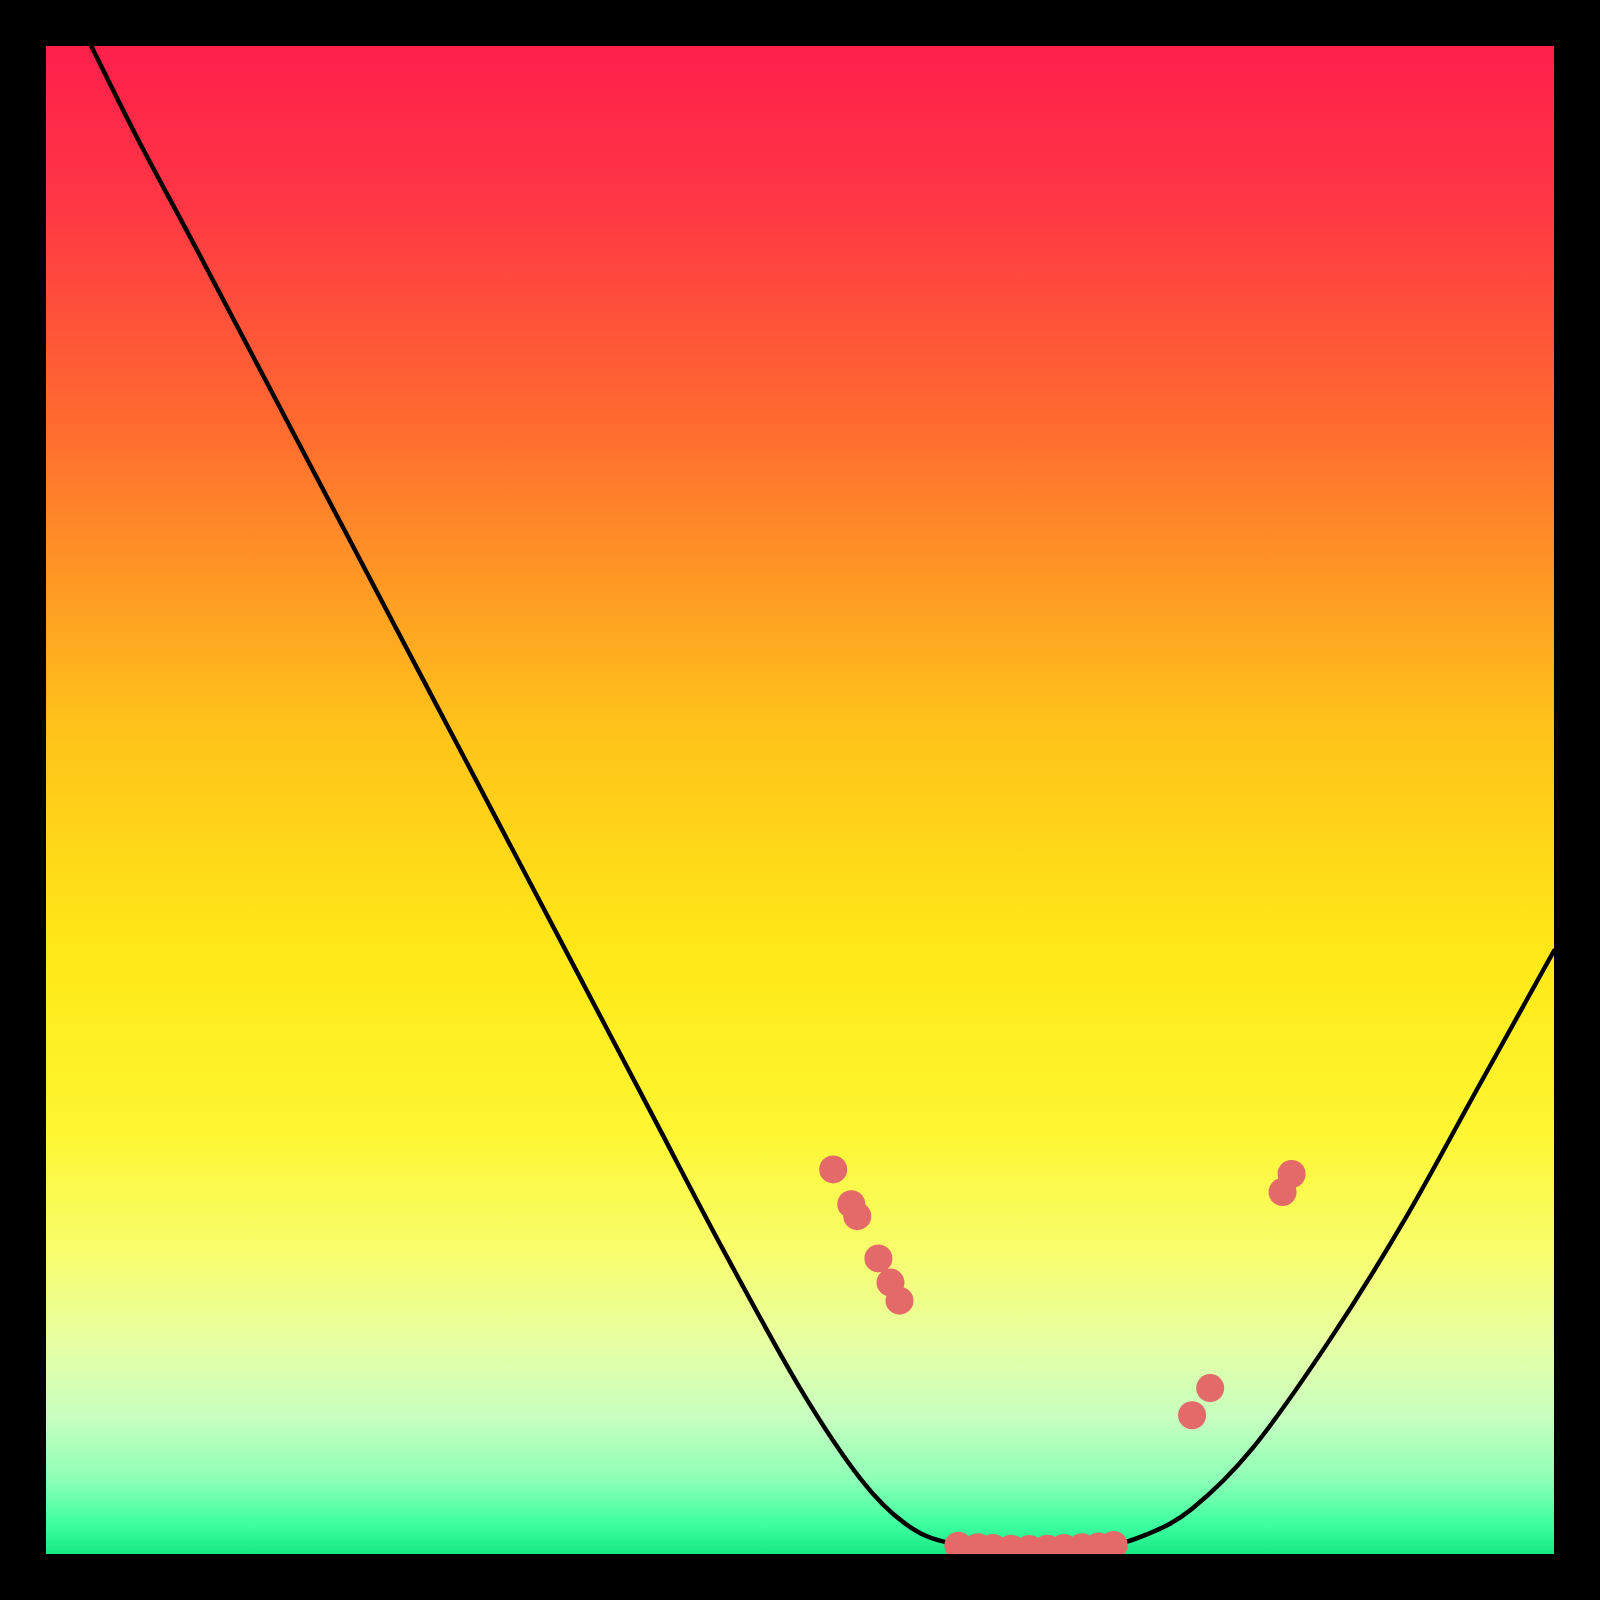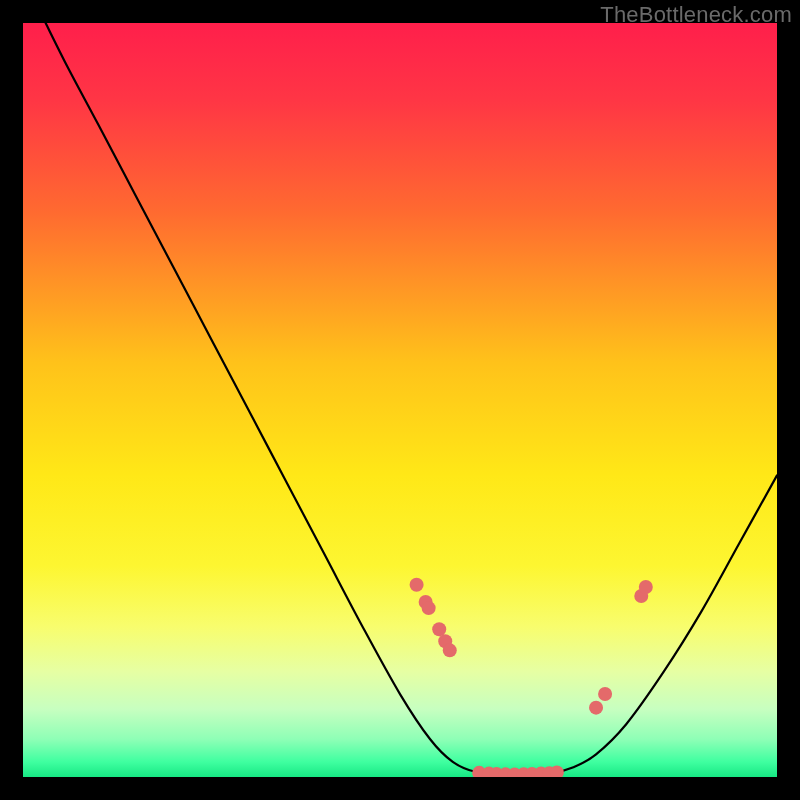--- a/index.html
+++ b/index.html
@@ -34,21 +34,20 @@
     font-size: 22px;
     font-weight: 400;
     letter-spacing: 0.2px;
     z-index: 10;
   }
 </style>
 </head>
 <body>
 
 <div class="frame">
-  <div class="watermark">TheBottleneck.com</div>
   <svg class="plot" viewBox="0 0 754 754" preserveAspectRatio="none">
     <defs>
       <linearGradient id="bg-grad" x1="0" y1="0" x2="0" y2="1">
           <stop offset="0.00%" stop-color="#ff1f4b"></stop>
           <stop offset="10.00%" stop-color="#ff3545"></stop>
           <stop offset="25.00%" stop-color="#ff6a30"></stop>
           <stop offset="45.00%" stop-color="#ffc21a"></stop>
           <stop offset="60.00%" stop-color="#ffe817"></stop>
           <stop offset="72.00%" stop-color="#fdf631"></stop>
           <stop offset="80.00%" stop-color="#f8fd6d"></stop>

